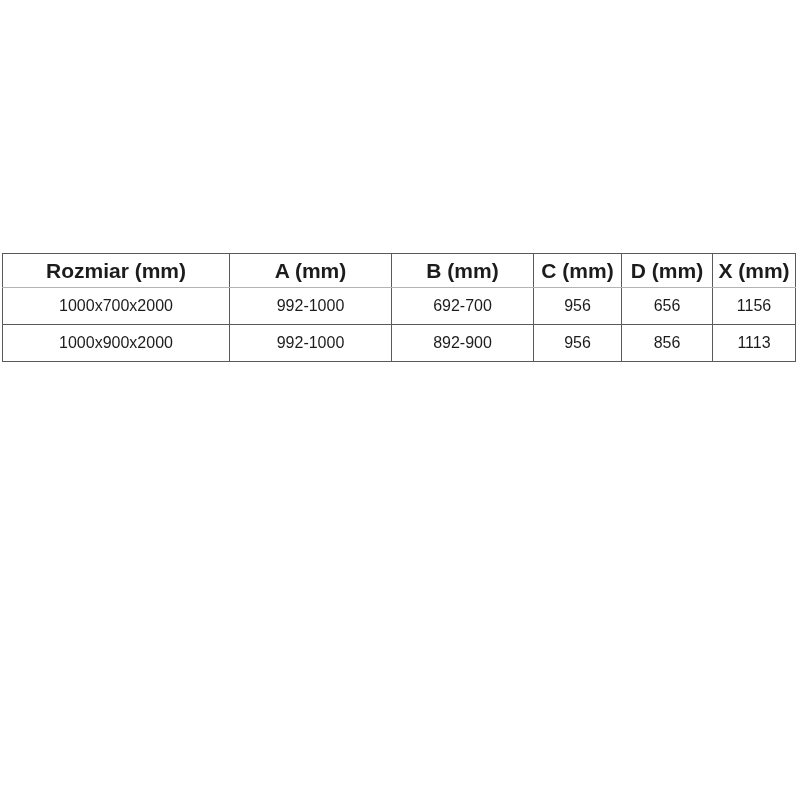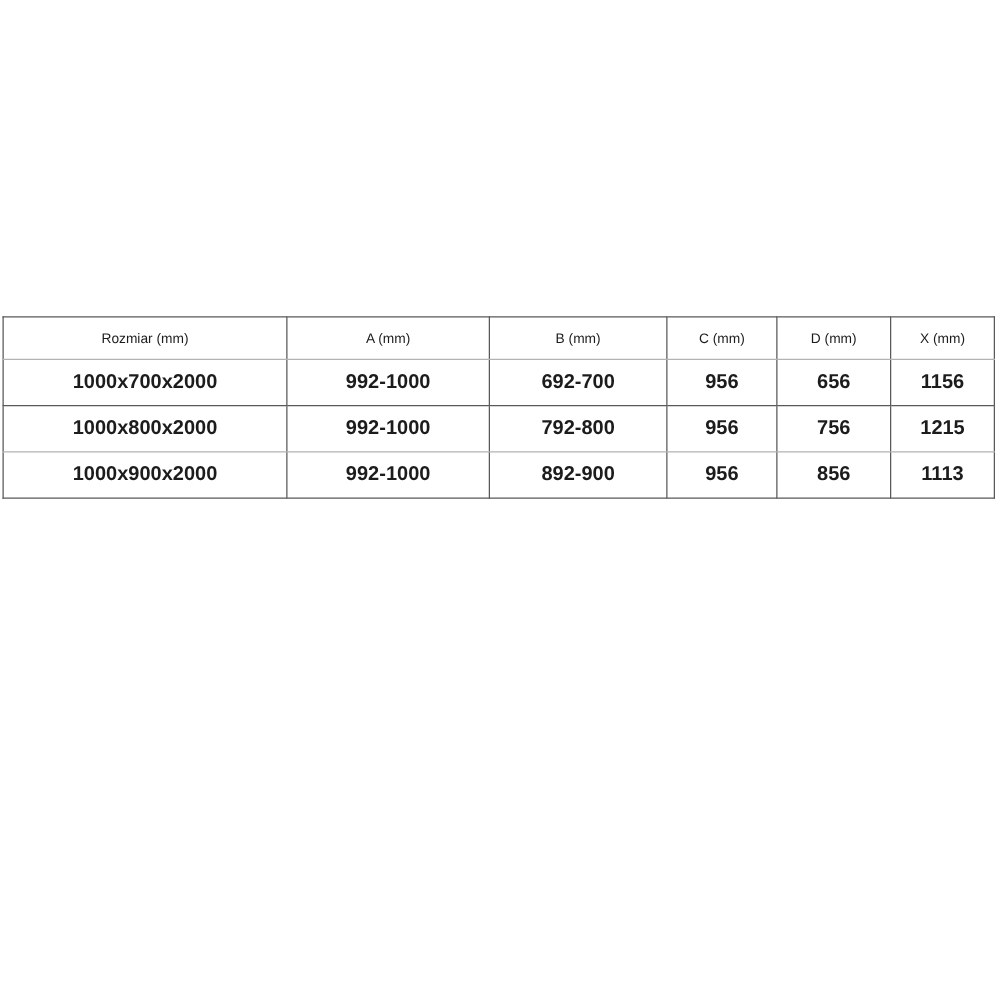--- a/index.html
+++ b/index.html
@@ -33,27 +33,27 @@
   table.dims td {
     border: 1px solid var(--border-dark);
     text-align: center;
     vertical-align: middle;
     padding: 0;
     color: var(--text);
     overflow: hidden;
     white-space: nowrap;
   }
   table.dims th {
-    font-size: 11px;
-    font-weight: normal;
+    font-size: 21px;
+    font-weight: bold;
     height: 33px;
   }
   table.dims td {
     font-size: 16px;
-    font-weight: bold;
+    font-weight: normal;
     height: 36px;
   }
   
   tr.sep-light th, tr.sep-light td { border-bottom-color: var(--border-light); }
   tr.after-light td { border-top-color: var(--border-light); }
 </style>
 </head>
 <body>
 
 <div class="table-wrap">
@@ -78,28 +78,20 @@
     </thead>
     <tbody>
       <tr class="after-light">
         <td>1000x700x2000</td>
         <td>992-1000</td>
         <td>692-700</td>
         <td>956</td>
         <td>656</td>
         <td>1156</td>
       </tr>
-      <tr class="sep-light">
-        <td>1000x800x2000</td>
-        <td>992-1000</td>
-        <td>792-800</td>
-        <td>956</td>
-        <td>756</td>
-        <td>1215</td>
-      </tr>
       <tr>
         <td>1000x900x2000</td>
         <td>992-1000</td>
         <td>892-900</td>
         <td>956</td>
         <td>856</td>
         <td>1113</td>
       </tr>
     </tbody>
   </table>

